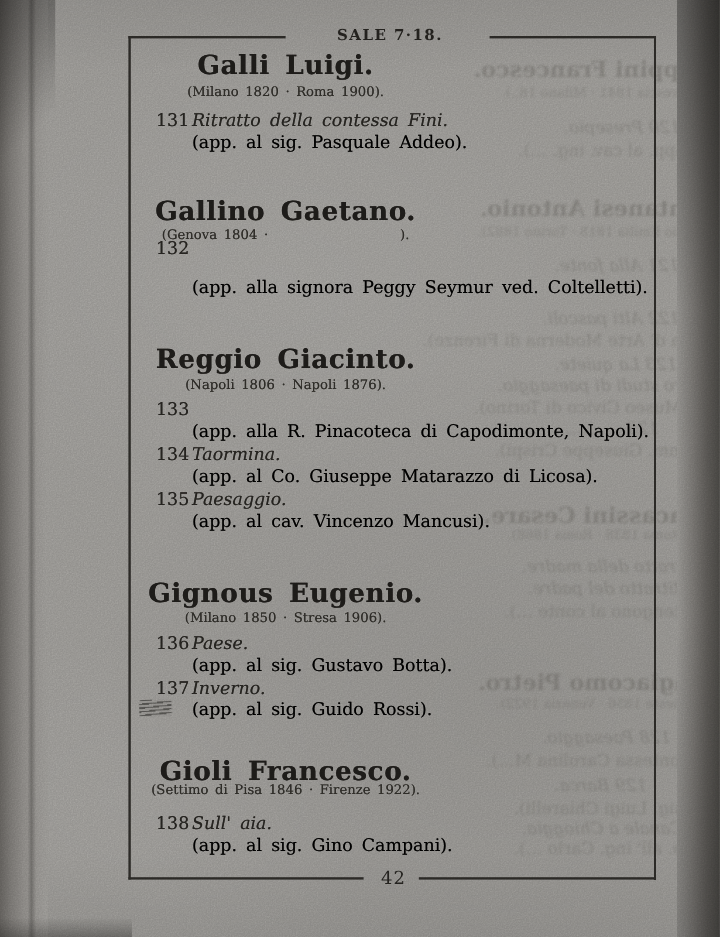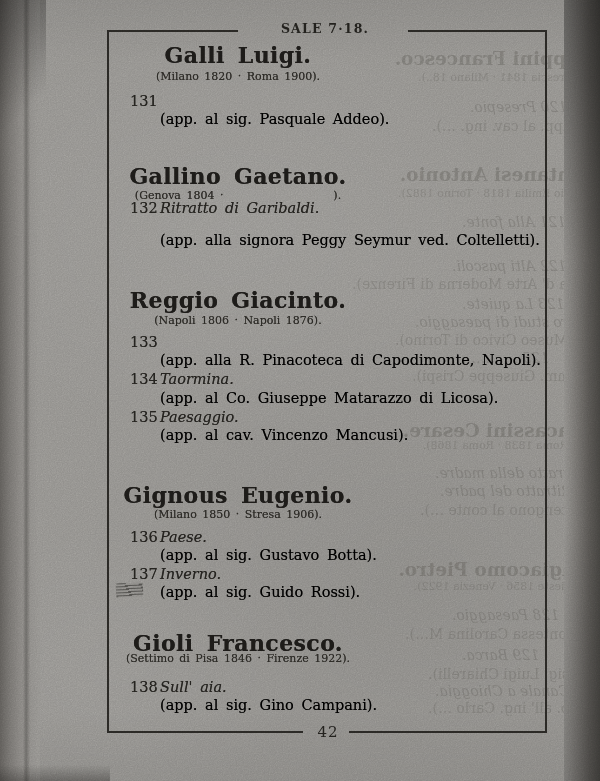--- a/index.html
+++ b/index.html
@@ -131,30 +131,30 @@
   <div class="hline" style="left:349px;top:731px;width:198px"></div>
 
   <div class="sale-header">SALE 7·18.</div>
 
   <div class="content">
 
     <div class="artist" style="top:42px">Galli Luigi.</div>
     <div class="dates" style="top:70px">(Milano 1820 · Roma 1900).</div>
     <div class="row" style="top:93px">
       <span class="num">131</span>
+      <span class="title">Ritratto della contessa Fini.</span>
     </div>
     <div class="row" style="top:111px">
       <span class="attline">(app. al sig. Pasquale Addeo).</span>
     </div>
 
     <div class="artist" style="top:163px">Gallino Gaetano.</div>
     <div class="dates" style="top:189px">(Genova 1804 ·&nbsp;&nbsp;&nbsp;&nbsp;&nbsp;&nbsp;&nbsp;&nbsp;&nbsp;&nbsp;&nbsp;&nbsp;&nbsp;&nbsp;&nbsp;&nbsp;&nbsp;&nbsp;&nbsp;&nbsp;).</div>
     <div class="row" style="top:200px">
       <span class="num">132</span>
-      <span class="title">Ritratto di Garibaldi.</span>
     </div>
     <div class="row" style="top:232px">
       <span class="attline">(app. alla signora Peggy Seymur ved. Coltelletti).</span>
     </div>
 
     <div class="artist" style="top:287px">Reggio Giacinto.</div>
     <div class="dates" style="top:314px">(Napoli 1806 · Napoli 1876).</div>
     <div class="row" style="top:334px">
       <span class="num">133</span>
     </div>

